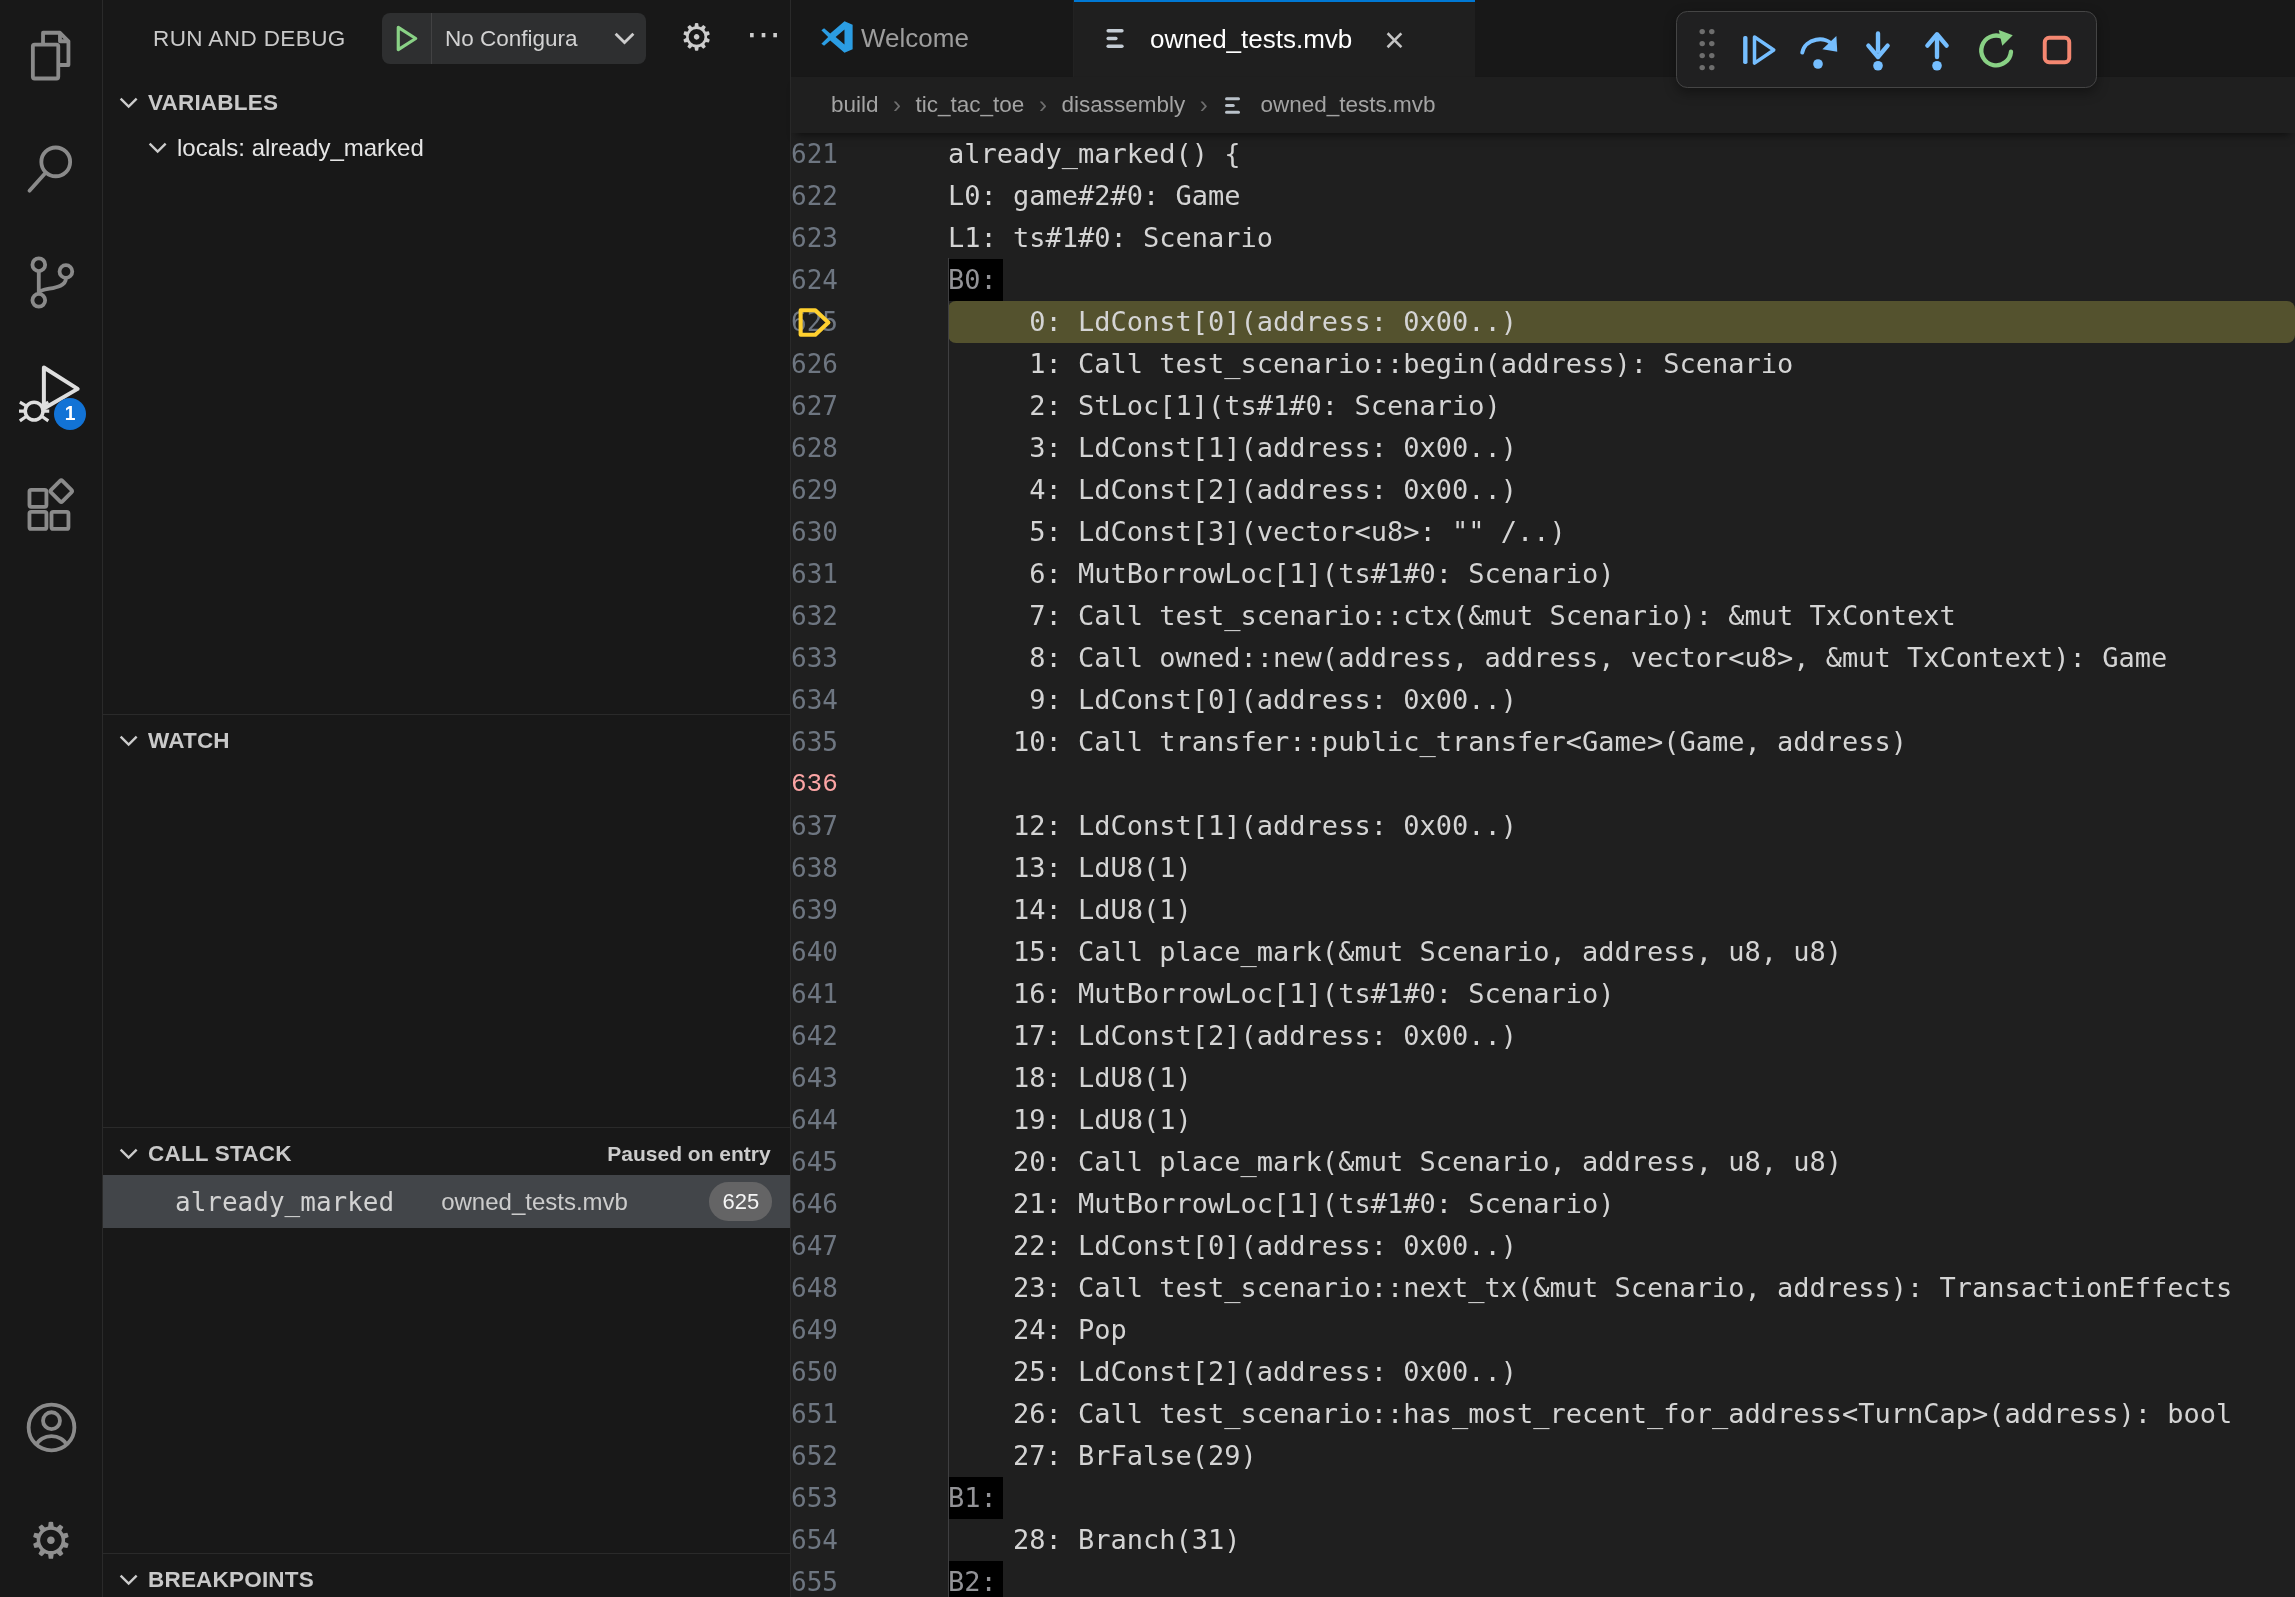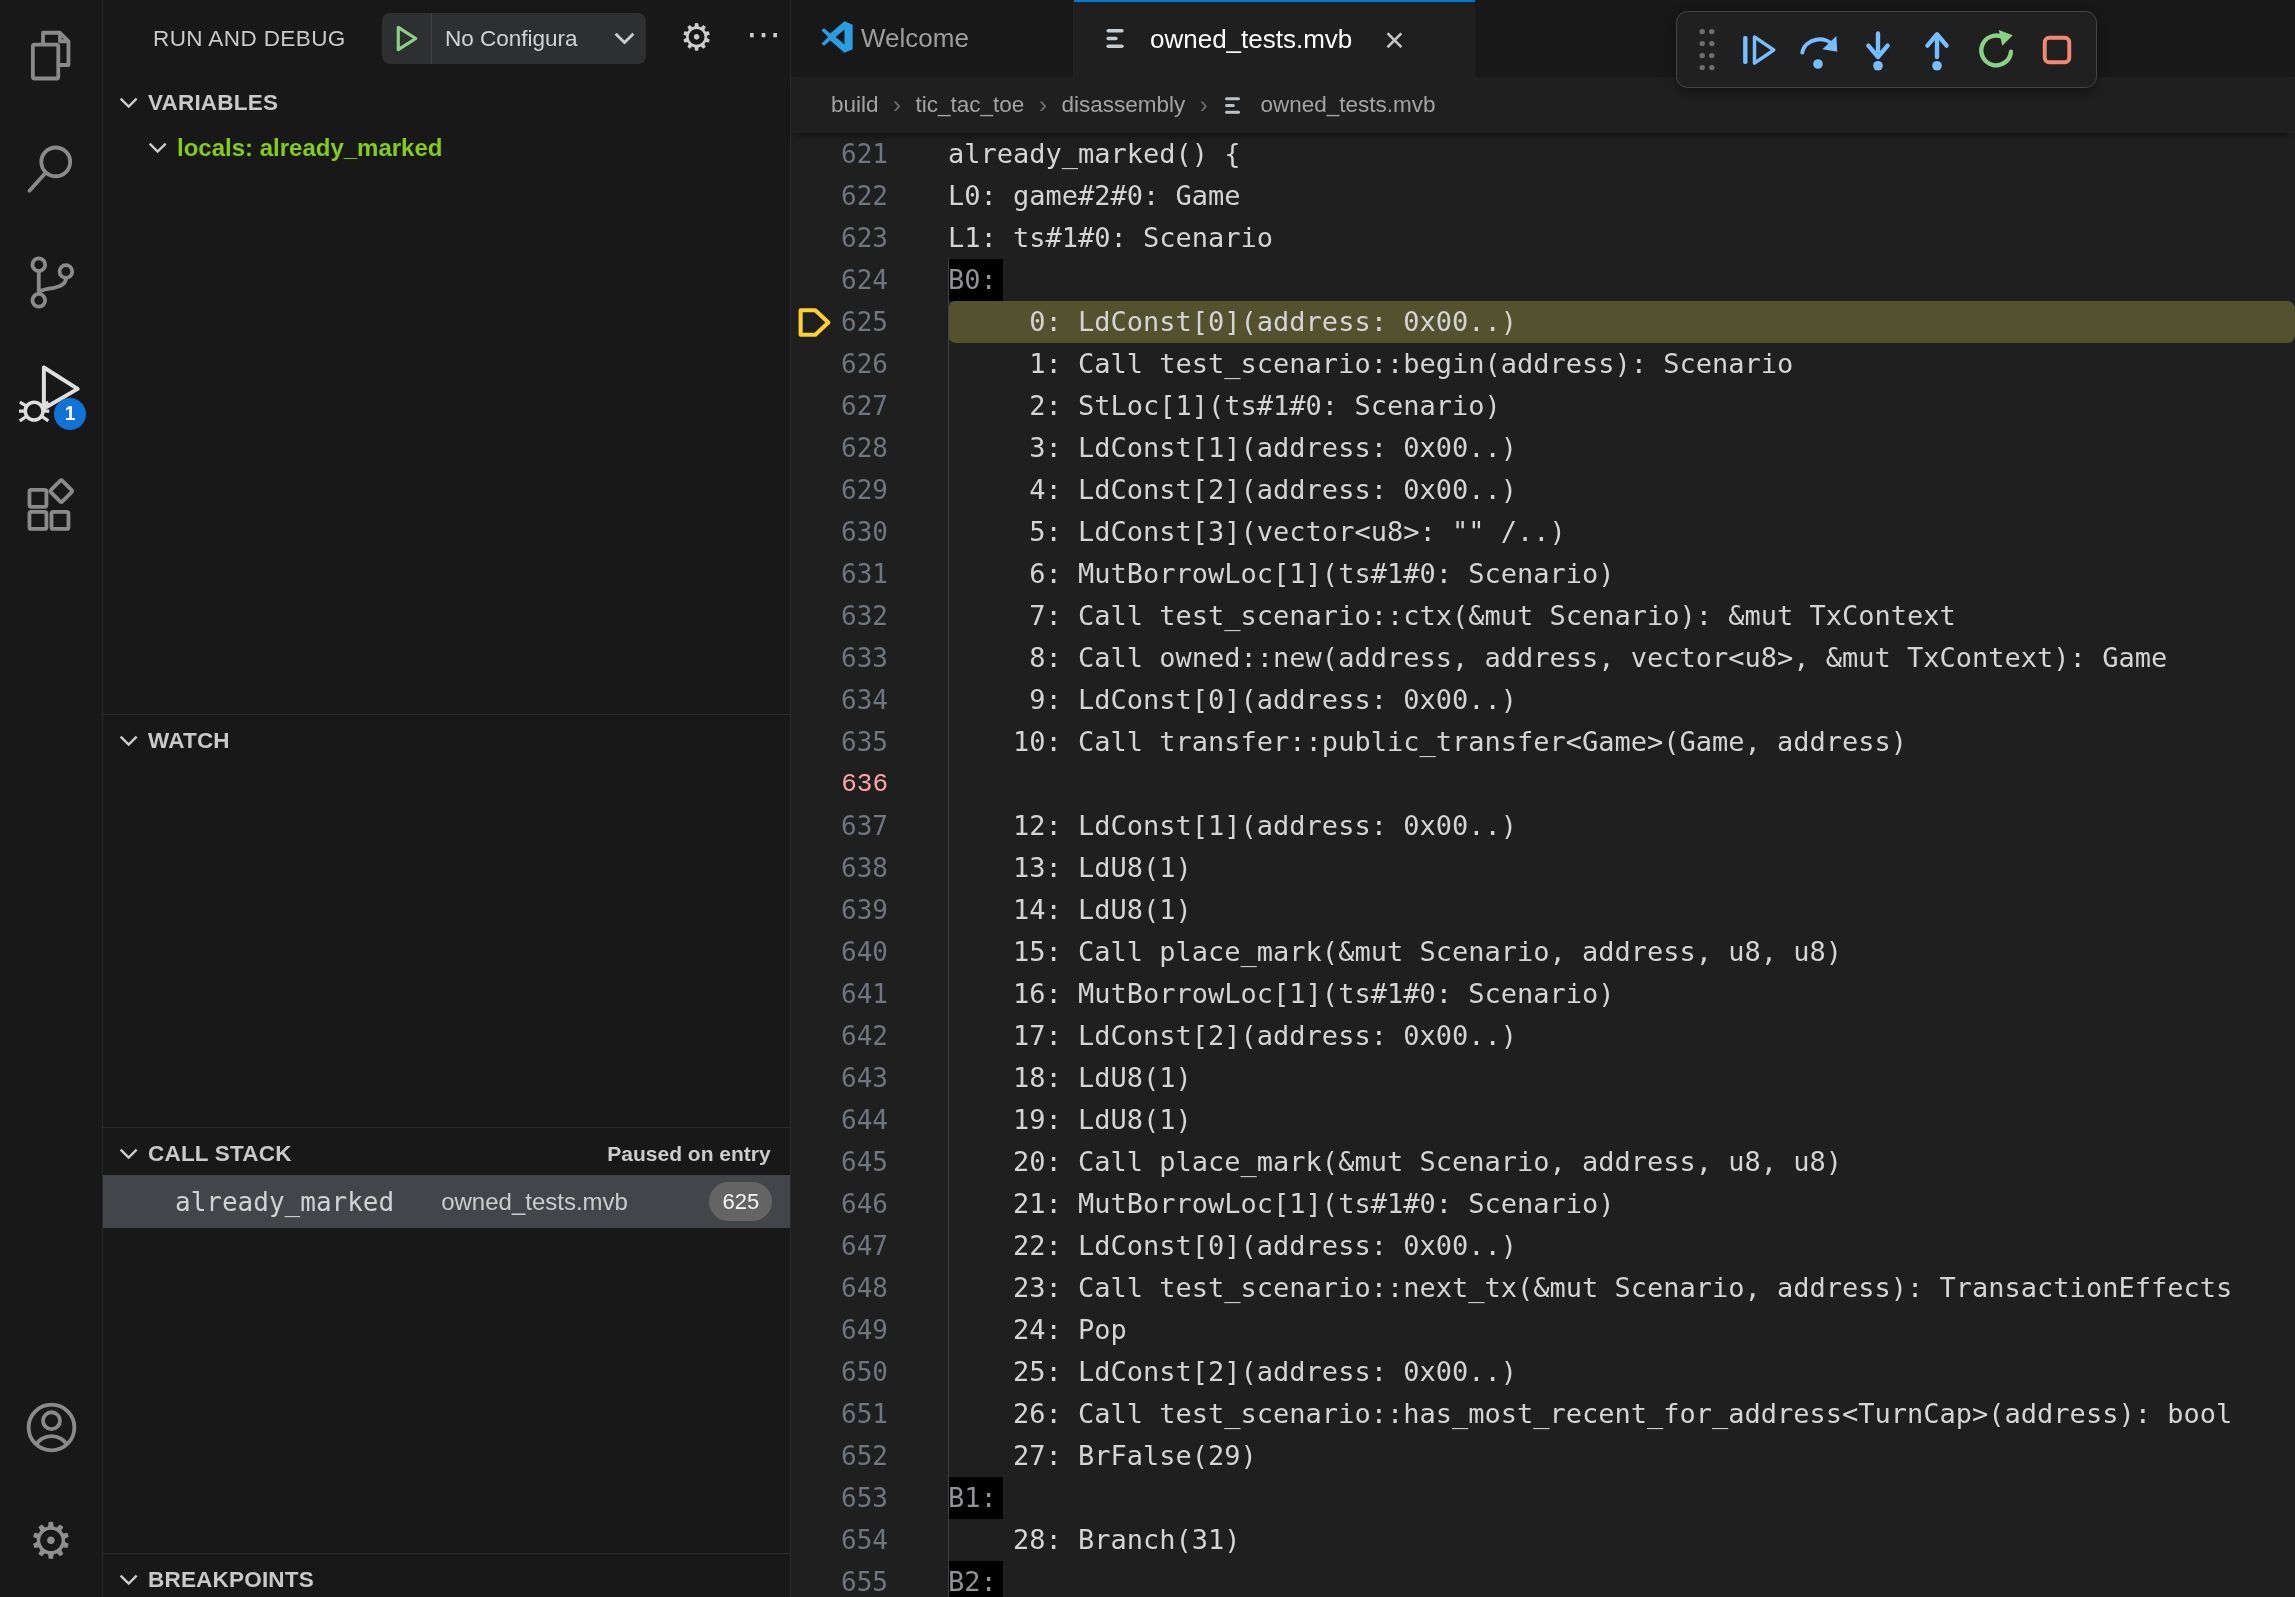--- a/index.html
+++ b/index.html
@@ -37,21 +37,21 @@
   .sec-variables { height:637px; border-top:none; }
   .sec-watch { height:413px; }
   .sec-callstack { height:426px; }
   .sec-breakpoints { flex:1; }
   .sec-head { height:47px; display:flex; align-items:center; padding:4.8px 19.3px 0 16px; cursor:pointer; }
   .sec-head .chev { margin-right:9.7px; display:flex; }
   .sec-label { font-size:22.5px; font-weight:700; color:#c9c9c9; letter-spacing:0.2px; }
   .sec-status { margin-left:auto; font-size:21px; font-weight:700; color:#cccccc; }
   .tree-row { height:47px; display:flex; align-items:center; padding-left:45px; cursor:pointer; }
   .tree-row .chev { margin-right:9.7px; display:flex; }
-  .tree-label { font-size:24px; font-weight:700; color:#84cc16; }
+  .tree-label { font-size:24px; font-weight:400; color:#e5e5e5; }
 
   .frame-row { height:53px; margin-top:0; background:#424549; display:flex; align-items:center;
                padding:0 17.7px 0 72px; cursor:pointer; }
   .frame-name { font-family:"DejaVu Sans Mono", monospace; font-size:26px; color:#d2d2d2; }
   .frame-file { font-size:24px; color:#cccccc; margin-left:47px; }
   .frame-line-badge { margin-left:auto; min-width:63px; height:39px; border-radius:19.3px; background:#646465;
                       color:#f5f5f5; font-size:22px; font-weight:400; display:flex; align-items:center; justify-content:center; }
 
   
   .editor { flex:1; position:relative; display:flex; flex-direction:column; background:#1f1f1f; }
@@ -73,21 +73,21 @@
   .crumbs { height:56px; flex:none; background:#1f1f1f; display:flex; align-items:center;
             padding-left:40px; gap:14.5px; position:relative; z-index:4;
             box-shadow:0 6.4px 8px -4.8px rgba(0,0,0,.55); }
   .crumb { font-size:22.5px; color:#a3a3a3; cursor:pointer; white-space:nowrap; }
   .csep { font-size:24px; color:#6f6f6f; }
   .crumb-icon { display:flex; margin-right:-3.2px; }
 
   
   .code-area { flex:1; position:relative; overflow:hidden; background:#1f1f1f; }
   .crow { display:flex; height:42px; }
-  .gut { flex:0 0 157px; display:flex; justify-content:flex-end; align-items:center;
+  .gut { flex:0 0 157px; display:flex; align-items:center;
          padding-right:60px; position:relative; cursor:pointer; }
   .num { font-family:"DejaVu Sans Mono", monospace; font-size:26px; color:#6e7681; line-height:42px; }
   .arrow { position:absolute; left:4.8px; top:5.6px; }
   .ctext { flex:1; margin:0; font-family:"DejaVu Sans Mono", monospace; font-size:27px; line-height:42px;
            color:#d4d4d4; white-space:pre; }
   .crow.dbg .ctext { background:#54522e;border-radius:8px; }
   .crow.cur .ctext { border-top:0.8px solid #3c3c3e; border-bottom:0.8px solid #3c3c3e; line-height:40px; }
   .crow.cur .num { color:#fca5a5;font-family:Liberation Mono, monospace; }
   .chip { display:inline-block; background:#000000; color:#939397; padding-right:6px; }
   .guide { position:absolute; left:157px; top:125px; bottom:0; width:0.8px; background:#3f3f41; }

